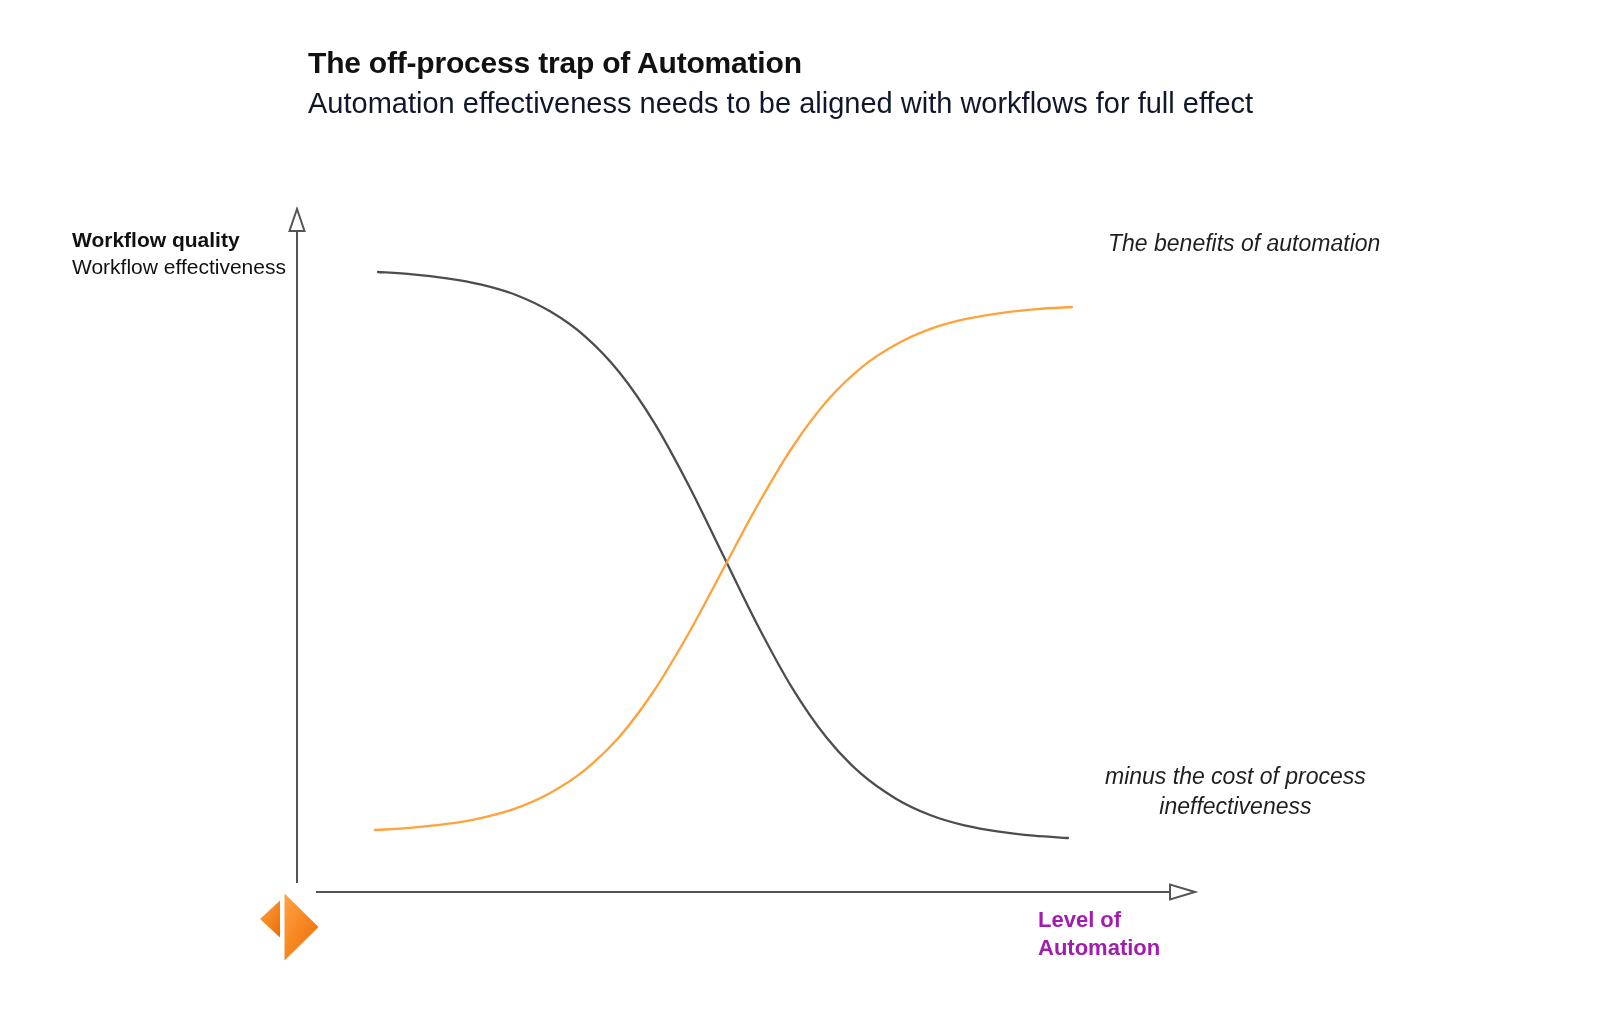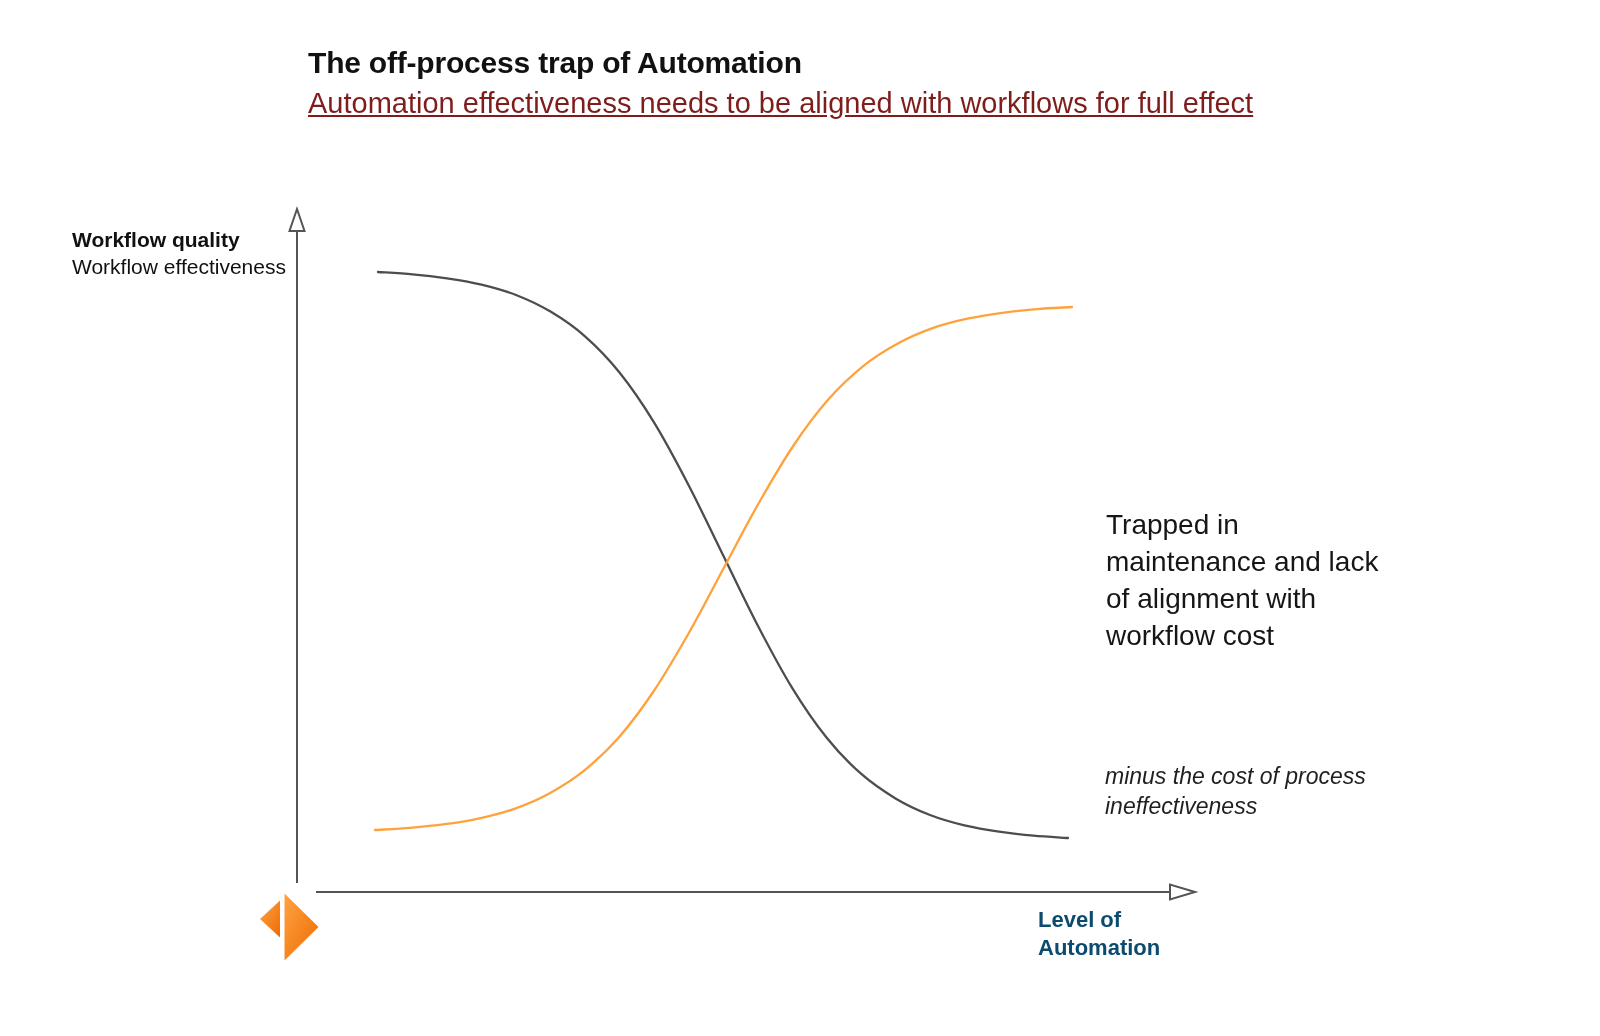--- a/index.html
+++ b/index.html
@@ -38,33 +38,33 @@
   .trapped {
     font-size: 28px;
     line-height: 37px;
     color: #161616;
     white-space: pre-line;
   }
   .x-label {
     font-size: 22px;
     font-weight: 700;
     line-height: 28px;
-    color: #0c4a6e;
+    color: #a21caf;
     white-space: pre-line;
   }
   svg { display: block; }
 </style>
 </head>
 <body>
 
 <div id="stage">
 
   <div class="abs" style="left:308px; top:46px;">
     <div class="title">The off-process trap of Automation</div>
-    <div class="subtitle" style="color: #7f1d1d; text-decoration: underline;">Automation effectiveness needs to be aligned with workflows for full effect</div>
+    <div class="subtitle" style="color: #0f172a;">Automation effectiveness needs to be aligned with workflows for full effect</div>
   </div>
 
   <div class="abs" style="left:52px; top:226px;margin-left:20px;">
     <div class="y-label-bold">Workflow quality</div>
     <div class="y-label-sub">Workflow effectiveness</div>
   </div>
 
   <svg class="abs" style="left:0; top:0;" width="1600" height="1036" viewBox="0 0 1600 1036">
     <defs>
       <linearGradient id="logoGrad" x1="0" y1="0" x2="1" y2="1">
@@ -81,25 +81,22 @@
 
     <path fill="none" stroke-width="2.3" stroke-linecap="round" d="M378.0 272.0 C383.8 272.4 401.0 273.2 412.5 274.3 C424.0 275.3 435.5 276.6 447.0 278.3 C458.5 280.0 470.0 281.9 481.5 284.6 C493.0 287.4 504.5 290.5 516.0 295.0 C527.5 299.5 539.0 304.7 550.5 311.6 C562.0 318.5 573.5 326.2 585.0 336.3 C596.5 346.4 608.0 358.1 619.5 372.5 C631.0 386.8 642.5 403.6 654.0 422.4 C665.5 441.1 677.0 462.9 688.5 485.0 C700.0 507.1 711.5 531.7 723.0 555.0 C734.5 578.3 746.0 602.9 757.5 625.0 C769.0 647.1 780.5 668.9 792.0 687.6 C803.5 706.4 815.0 723.2 826.5 737.5 C838.0 751.9 849.5 763.6 861.0 773.7 C872.5 783.8 884.0 791.5 895.5 798.4 C907.0 805.3 918.5 810.5 930.0 815.0 C941.5 819.5 953.0 822.6 964.5 825.4 C976.0 828.1 987.5 830.0 999.0 831.7 C1010.5 833.4 1022.0 834.7 1033.5 835.7 C1045.0 836.8 1062.3 837.6 1068.0 838.0" stroke="#4D4D4D"></path>
     <path fill="none" stroke-width="2.3" stroke-linecap="round" d="M375.0 830.0 C380.8 829.6 398.2 828.9 409.9 827.9 C421.5 826.9 433.1 825.8 444.7 824.2 C456.3 822.6 467.9 820.9 479.6 818.3 C491.2 815.8 502.8 812.9 514.4 808.8 C526.0 804.6 537.6 799.8 549.3 793.4 C560.9 787.0 572.5 780.0 584.1 770.6 C595.7 761.2 607.3 750.4 619.0 737.2 C630.6 723.9 642.2 708.4 653.8 691.0 C665.4 673.7 677.0 653.6 688.7 633.2 C700.3 612.8 711.9 590.1 723.5 568.5 C735.1 546.9 746.7 524.2 758.4 503.8 C770.0 483.4 781.6 463.3 793.2 446.0 C804.8 428.6 816.4 413.1 828.0 399.8 C839.7 386.6 851.3 375.8 862.9 366.4 C874.5 357.0 886.1 350.0 897.8 343.6 C909.4 337.2 921.0 332.4 932.6 328.2 C944.2 324.1 955.8 321.2 967.4 318.7 C979.1 316.1 990.7 314.4 1002.3 312.8 C1013.9 311.2 1025.5 310.1 1037.2 309.1 C1048.8 308.1 1066.2 307.4 1072.0 307.0" stroke="#FFA23B"></path>
 
     <g>
       <polygon points="260,919 280,900.5 280,937.5" fill="url(#logoGrad)"></polygon>
       <polygon points="284.5,893.5 318.5,927 284.5,960.5" fill="url(#logoGrad)"></polygon>
     </g>
   </svg>
 
+  <div class="abs annot-italic" style="left:1108px; top:228px;">The benefits of automation</div>
 
-  <div class="abs trapped" style="left:1106px; top:506px;">Trapped in
-maintenance and lack
-of alignment with
-workflow cost</div>
 
-  <div class="abs annot-italic" style="left:1105px; top:761px;">minus the cost of process
+  <div class="abs annot-italic" style="left:1105px; top:761px;text-align:center;">minus the cost of process
 ineffectiveness</div>
 
   <div class="abs x-label" style="left:1038px; top:906px;">Level of
 Automation</div>
 
 </div>
 
 </body></html>

